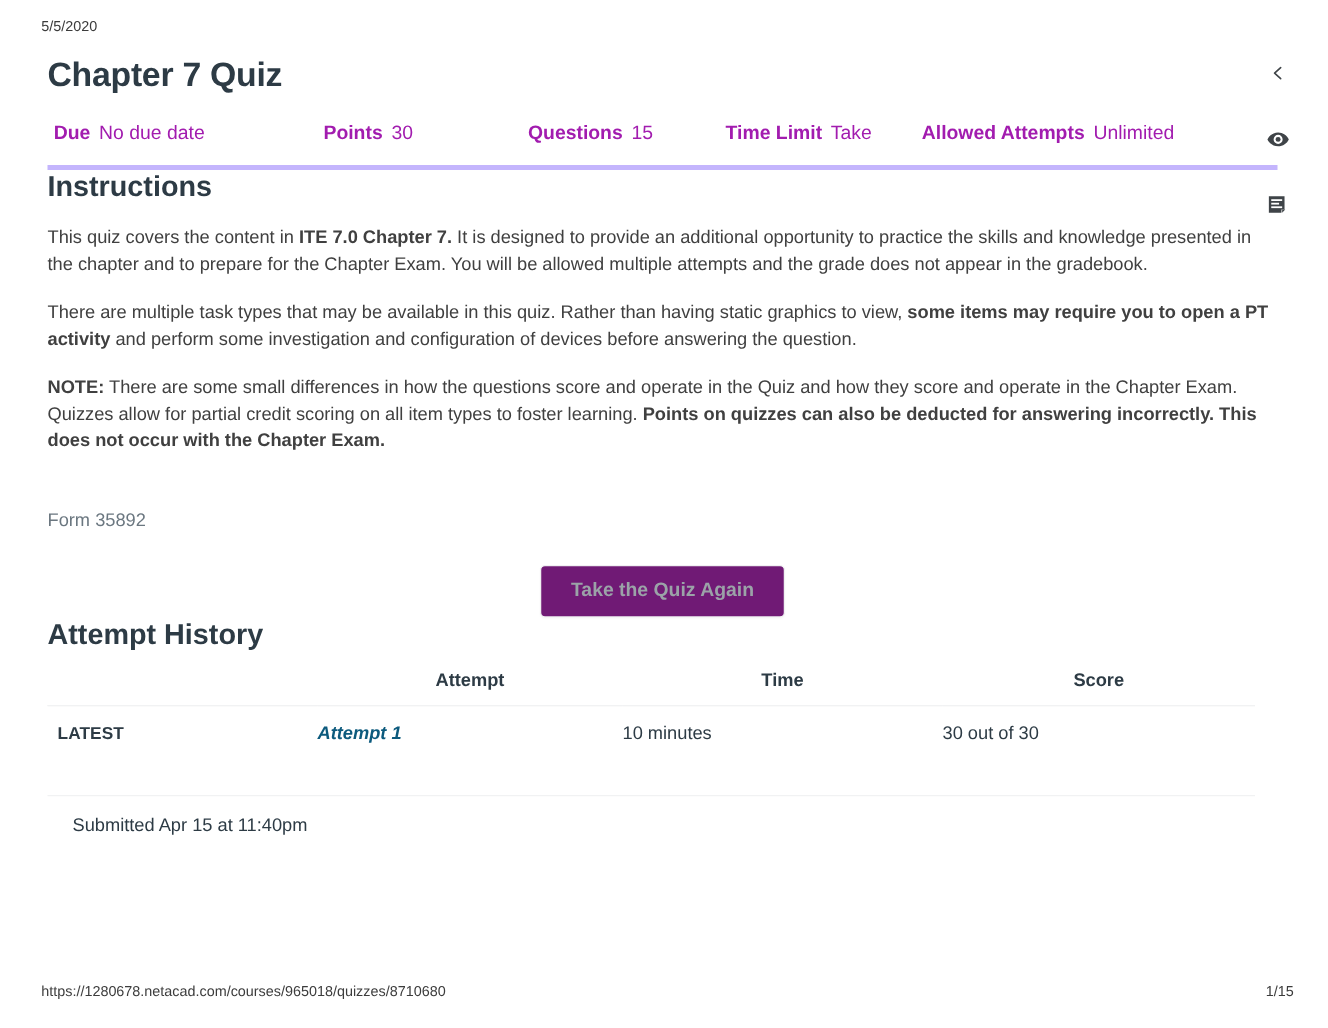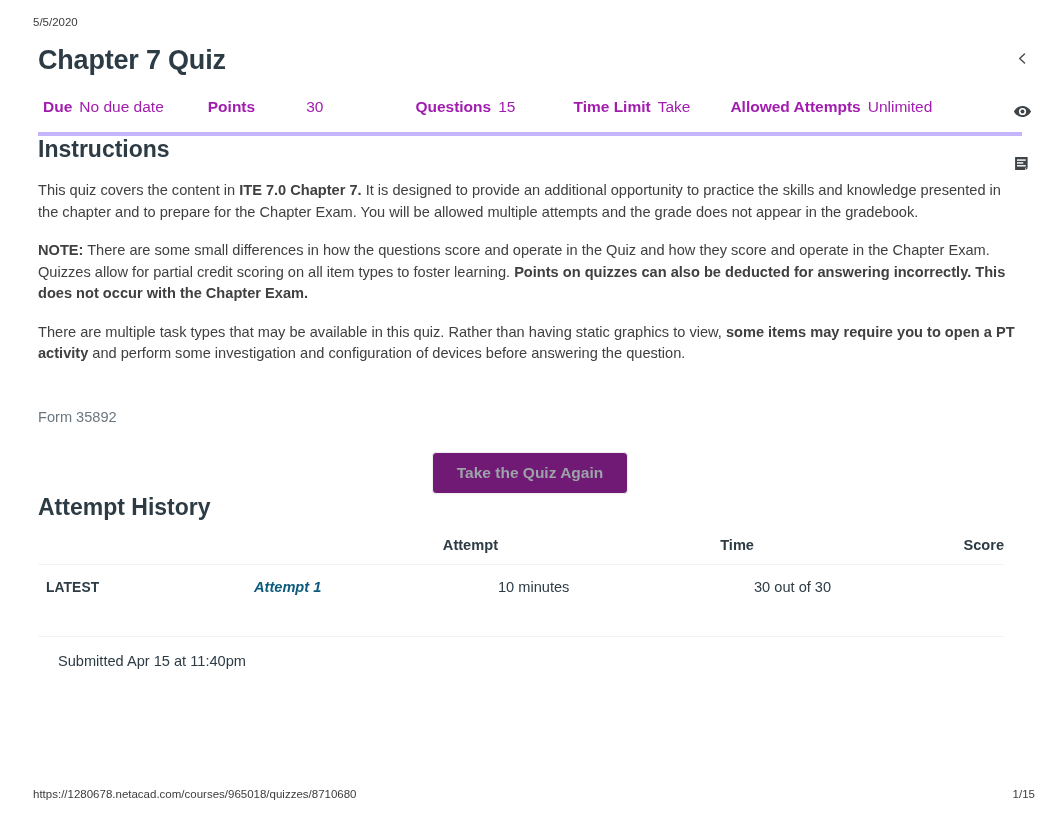--- a/index.html
+++ b/index.html
@@ -109,21 +109,21 @@
     border-bottom: 4px solid #c4b5fd;
     display: flex;
     align-items: baseline;
     font-size: 15.5px;
     color: #a21caf;
   }
   .meta-item { display: flex; align-items: baseline; white-space: nowrap; }
   .meta-item .mk { font-weight: 700; }
   .meta-item .mv { font-weight: 400; margin-left: 7px; }
   .meta-item.i0 { margin-left: 5px; }
-  .meta-item.i1 { margin-left: 44px; gap: 44px; }
+  .meta-item.i1 { margin-left: 95px; }
   .meta-item.i2 { margin-left: 92px; }
   .meta-item.i3 { margin-left: 58px; }
   .meta-item.i4 { margin-left: 40px; }
 
   h2.section-title {
     font-size: 23px;
     font-weight: 700;
     color: #2d3b45;
     margin: 0;
     padding: 0;
@@ -165,21 +165,21 @@
 
   .attempt-history-title { margin-top: 44px; }
 
   table.attempts {
     margin-top: 16px;
     width: 966px;
     border-collapse: collapse;
     font-size: 14.6px;
   }
   table.attempts th {
-    text-align: right;
+    text-align: center;
     font-weight: 700;
     color: #2d3b45;
     padding: 0 0 11px 0;
     border-bottom: 1px solid #f1f2f3;
   }
   table.attempts td {
     padding: 14px 0 14px 0;
     color: #2d3b45;
     vertical-align: top;
   }
@@ -269,23 +269,23 @@
     <span class="meta-item i4">
       <span class="mk">Allowed Attempts</span>
       <span class="mv">Unlimited</span>
     </span>
   </div>
 
   <h2 class="section-title instructions-title">Instructions</h2>
 
   <p class="para"><span>This quiz covers the content in </span><b>ITE 7.0 Chapter 7.</b><span> It is designed to provide an additional opportunity to practice the skills and knowledge presented in the chapter and to prepare for the Chapter Exam. You will be allowed multiple attempts and the grade does not appear in the gradebook.</span></p>
 
+  <p class="para"><span>There are multiple task types that may be available in this quiz. Rather than having static graphics to view, </span><b>some items may require you to open a PT activity</b><span> and perform some investigation and configuration of devices before answering the question.</span></p>
+
   <p class="para"><b>NOTE:</b><span> There are some small differences in how the questions score and operate in the Quiz and how they score and operate in the Chapter Exam. Quizzes allow for partial credit scoring on all item types to foster learning. </span><b>Points on quizzes can also be deducted for answering incorrectly. This does not occur with the Chapter Exam.</b></p>
-
-  <p class="para"><span>There are multiple task types that may be available in this quiz. Rather than having static graphics to view, </span><b>some items may require you to open a PT activity</b><span> and perform some investigation and configuration of devices before answering the question.</span></p>
 
   <div class="form-id">Form 35892</div>
 
   <div class="btn-wrap">
     <button class="take-again-btn">Take the Quiz Again</button>
   </div>
 
   <h2 class="section-title attempt-history-title">Attempt History</h2>
 
   <table class="attempts">

